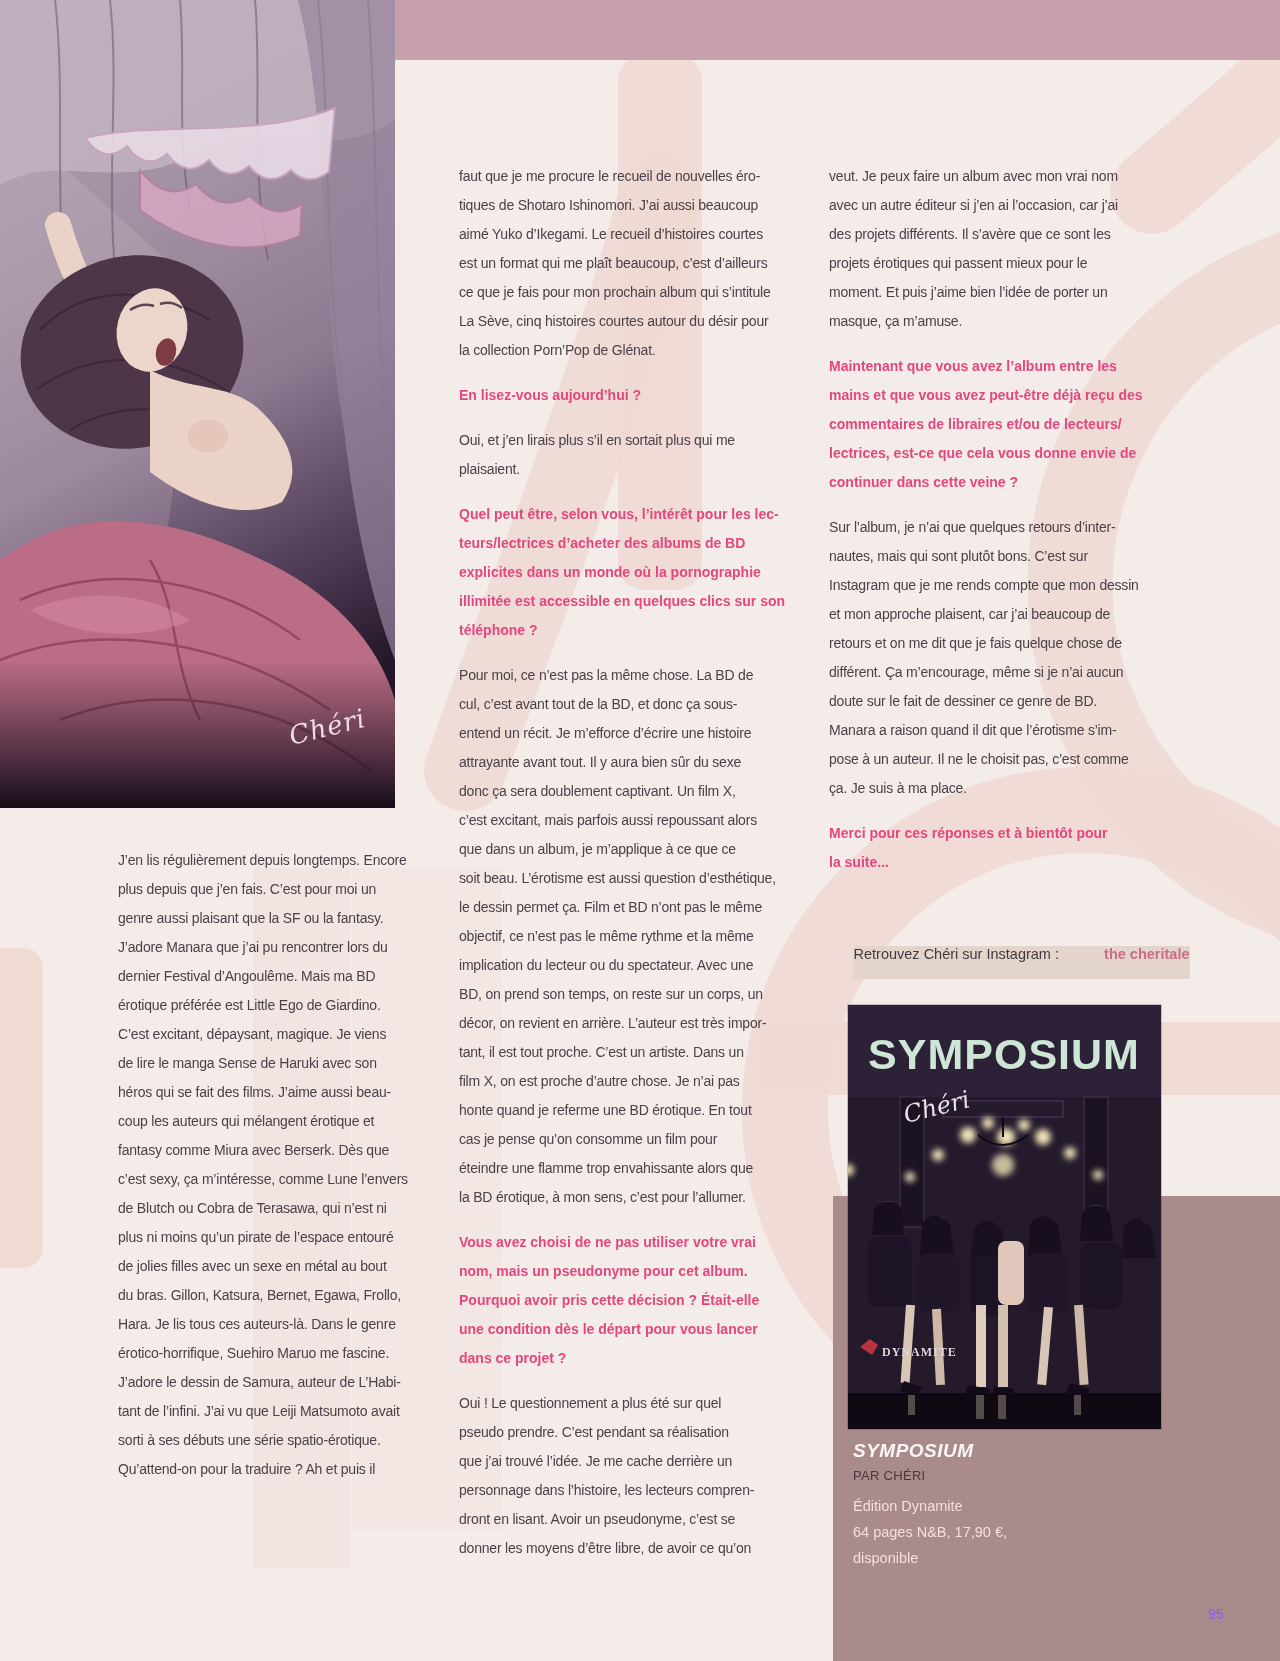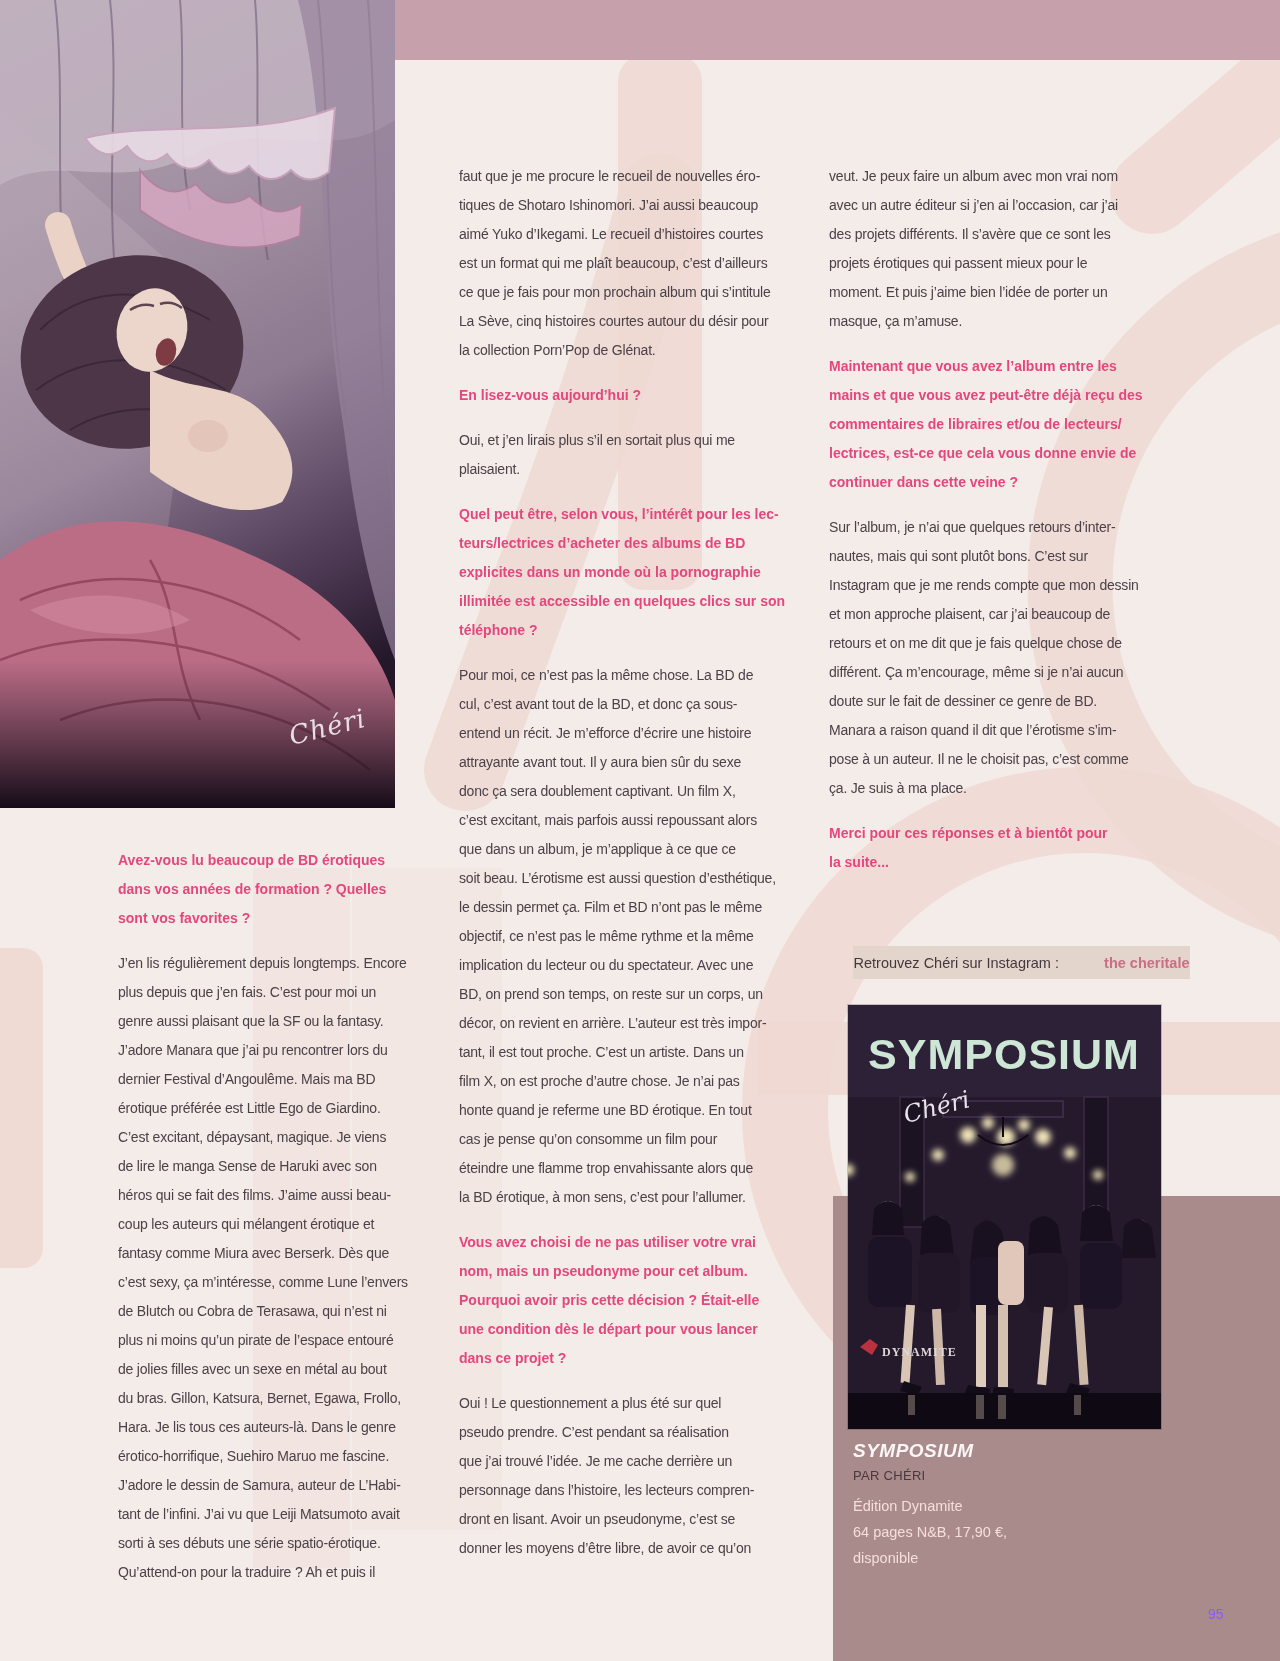--- a/index.html
+++ b/index.html
@@ -26,21 +26,21 @@
   #col-right{left:829px;top:162px;width:350px;}
   .block{
     white-space:pre;margin:0 0 16px 0;
     font-size:14px;line-height:29px;letter-spacing:-0.2px;
   }
   .a{color:#4b4148;}
   .q{color:#e3477d;font-weight:700;letter-spacing:0;}
   
   .insta{
     position:absolute;left:853px;top:946px;width:337px;height:33px;
-    background:#e3d5cc;display:flex;align-items:center;justify-content:center;
+    background:#e3d5cc;display:flex;justify-content:center;
     font-size:14.5px;white-space:pre;
   }
   .insta .prefix{color:#44383e;}
   .insta .handle{color:#c96e85;font-weight:700;margin-left:41px;}
   
   .book-cover{position:absolute;left:848px;top:1005px;width:313px;height:424px;box-shadow:0 0 0 1px rgba(60,40,60,.25);}
   .caption{position:absolute;left:853px;top:1440px;width:320px;}
   .caption-title{font-style:italic;font-weight:700;font-size:19px;color:#fbf7f6;letter-spacing:.5px;}
   .caption-author{font-size:13px;color:#4a383c;margin-top:6px;letter-spacing:.3px;}
   .caption-edition{margin-top:10px;font-size:14.5px;line-height:26px;color:#f5dedb;white-space:pre;}
@@ -122,23 +122,20 @@
         <path d="M60,720 C160,680 280,700 370,770"></path>
         <path d="M150,560 C180,610 170,660 200,720"></path>
       </g>
       <path d="M30,610 C90,585 150,595 190,620 C150,640 80,640 30,610 Z" fill="#d890a4" opacity="0.5"></path>
       <rect x="0" y="660" width="395" height="148" fill="url(#dk)"></rect>
     </svg>
     <div class="illu-sign">Chéri</div>
   </div>
 
   <div class="col" id="col-left">
-    <p class="block q">Avez-vous lu beaucoup de BD érotiques
-dans vos années de formation ? Quelles
-sont vos favorites ?</p>
     <p class="block a">J’en lis régulièrement depuis longtemps. Encore
 plus depuis que j’en fais. C’est pour moi un
 genre aussi plaisant que la SF ou la fantasy.
 J’adore Manara que j’ai pu rencontrer lors du
 dernier Festival d’Angoulême. Mais ma BD
 érotique préférée est Little Ego de Giardino.
 C’est excitant, dépaysant, magique. Je viens
 de lire le manga Sense de Haruki avec son
 héros qui se fait des films. J’aime aussi beau-
 coup les auteurs qui mélangent érotique et

